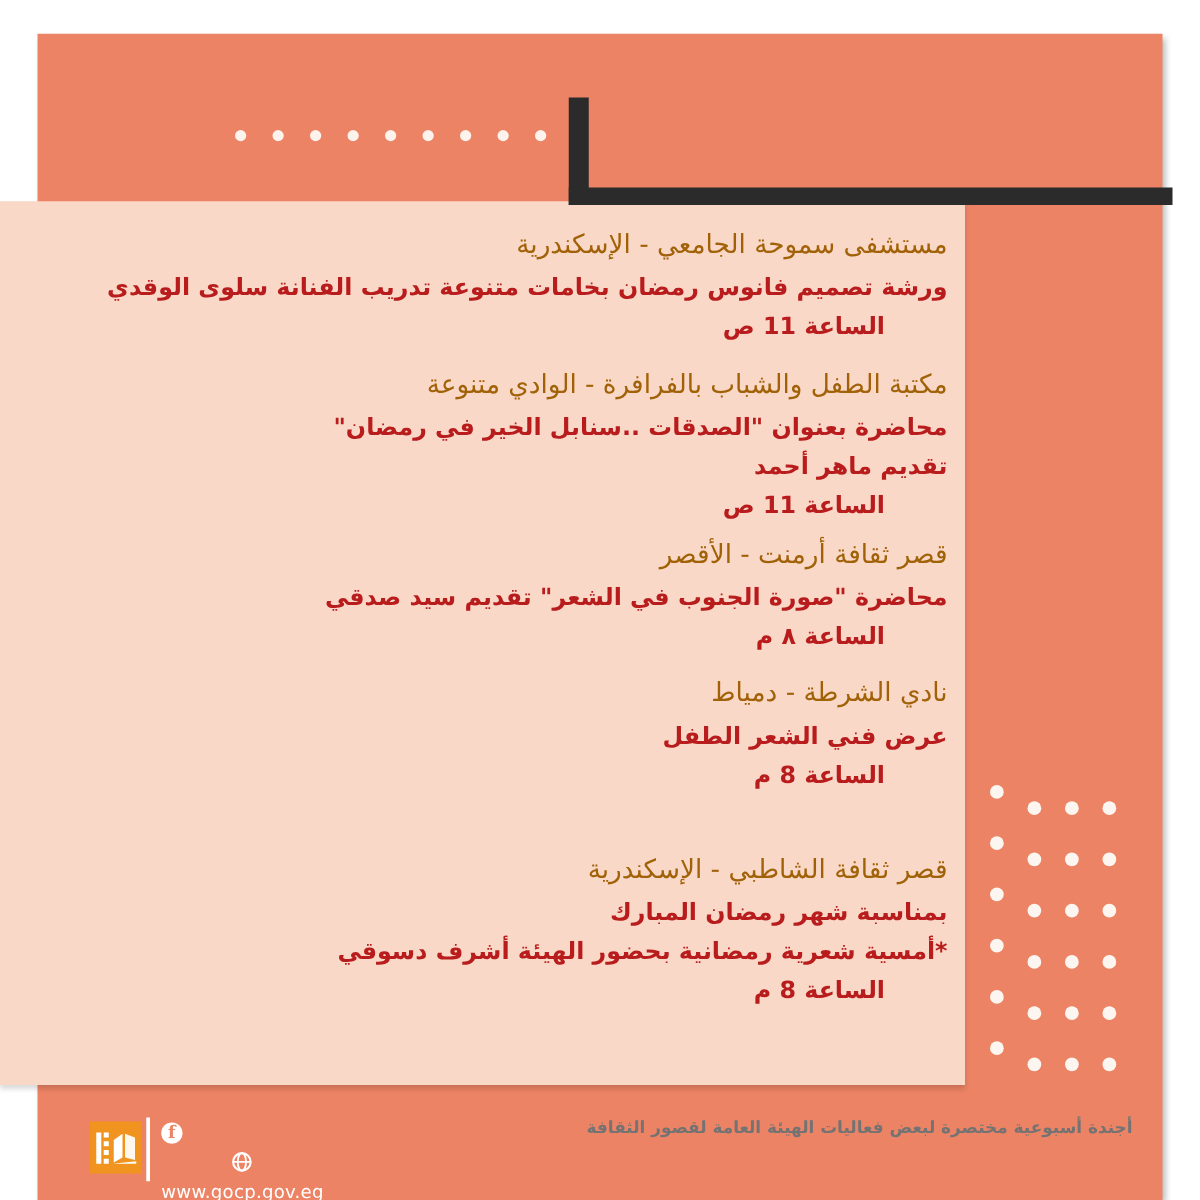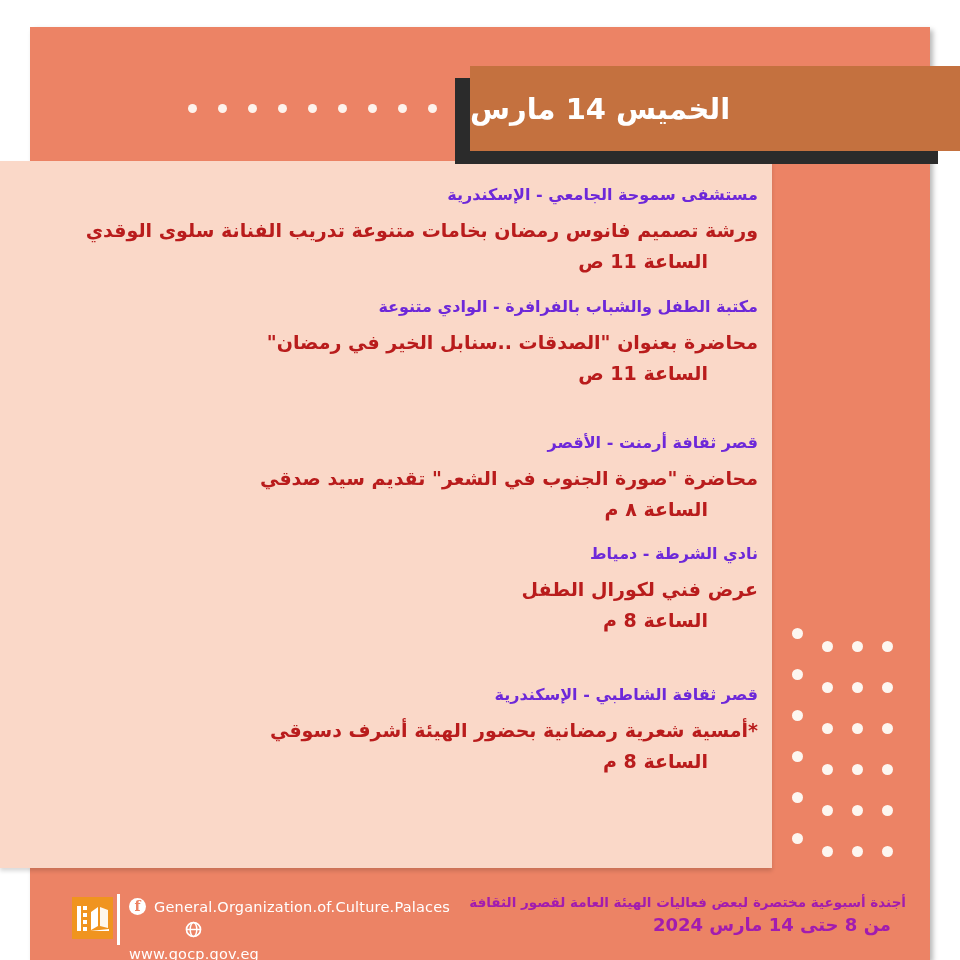--- a/index.html
+++ b/index.html
@@ -28,42 +28,42 @@
     direction:rtl;color:#ffffff;font-weight:bold;font-size:29px;
     padding-right:300px;white-space:nowrap;
   }
   
   .top-dots{position:absolute;left:188px;top:104px;display:flex;gap:21px;}
   .top-dots .dot{width:9px;height:9px;border-radius:50%;background:#FDF3EC;}
   .grid-dots{position:absolute;left:792px;top:628px;width:110px;height:240px;}
   .grid-dots .gdot{position:absolute;width:11px;height:11px;border-radius:50%;background:#FDF6F0;}
   
   .event{position:absolute;right:14px;left:30px;text-align:right;}
-  .venue{margin:0 0 4px 0;font-size:16px;line-height:32px;font-weight:bold;color:#6d28d9;}
+  .venue{margin:0 0 4px 0;font-size:21px;line-height:32px;font-weight:normal;color:#a16207;}
   .line{margin:0;font-size:19px;line-height:31px;font-weight:bold;color:#b91c1c;}
   .time{padding-right:50px;}
   .cols{display:flex;}
   .col1{width:296px;}
   .col2{flex:1;}
   .col2 .time{padding-right:42px;}
   
   .footer-logo{position:absolute;left:72px;top:897px;width:41px;height:42px;}
   .footer-divider{position:absolute;left:117px;top:894px;width:3px;height:51px;background:#ffffff;}
   .social-row{
     position:absolute;left:129px;display:flex;align-items:center;gap:8px;
     color:#ffffff;font-size:14.5px;letter-spacing:.2px;
   }
   .row-fb{top:898px;}
   .row-web{top:921px;flex-direction:column;}
   .fb-icon{
     width:17px;height:17px;border-radius:50%;background:#ffffff;color:#EC8365;
     font-weight:bold;font-size:14px;line-height:17px;text-align:center;
     font-family:"DejaVu Serif",serif;
   }
-  .footer-ar{position:absolute;right:54px;top:892px;direction:rtl;text-align:right;color:#a21caf;}
+  .footer-ar{position:absolute;right:54px;top:892px;direction:rtl;text-align:right;color:#737373;}
   .footer-ar .l1{margin:0;font-size:13.5px;font-weight:bold;line-height:20px;}
   .footer-ar .l2{margin:1px 15px 0 0;font-size:18px;font-weight:bold;line-height:24px;}
 </style>
 </head>
 <body>
 
 <div class="canvas">
 
   <div class="salmon"></div>
 
@@ -71,50 +71,49 @@
 
     <section class="event" style="top:18px">
       <h3 class="venue">مستشفى سموحة الجامعي - الإسكندرية</h3>
       <p class="line">ورشة تصميم فانوس رمضان بخامات متنوعة تدريب الفنانة سلوى الوقدي</p>
       <p class="line time">الساعة 11 ص</p>
     </section>
 
     <section class="event" style="top:130px">
       <h3 class="venue">مكتبة الطفل والشباب بالفرافرة - الوادي متنوعة</h3>
       <p class="line">محاضرة بعنوان "الصدقات ..سنابل الخير في رمضان"</p>
+      <p class="line">تقديم ماهر أحمد</p>
       <p class="line time">الساعة 11 ص</p>
     </section>
 
     <section class="event" style="top:266px">
       <h3 class="venue">قصر ثقافة أرمنت - الأقصر</h3>
       <p class="line">محاضرة "صورة الجنوب في الشعر" تقديم سيد صدقي</p>
       <p class="line time">الساعة ٨ م</p>
     </section>
 
     <section class="event cols" style="top:377px">
       <div class="col col1">
         <h3 class="venue">نادي الشرطة - دمياط</h3>
-        <p class="line">عرض فني لكورال الطفل</p>
+        <p class="line">عرض فني الشعر الطفل</p>
         <p class="line time">الساعة 8 م</p>
       </div>
     </section>
 
     <section class="event" style="top:518px">
       <h3 class="venue">قصر ثقافة الشاطبي - الإسكندرية</h3>
+      <p class="line">بمناسبة شهر رمضان المبارك</p>
       <p class="line">*أمسية شعرية رمضانية بحضور الهيئة أشرف دسوقي</p>
       <p class="line time">الساعة 8 م</p>
     </section>
 
   </div>
 
   <div class="band-shadow-v"></div>
   <div class="band-shadow-h"></div>
-  <div class="band">
-    <span class="band-title">الخميس 14 مارس</span>
-  </div>
 
   <div class="top-dots">
       <div class="dot"></div>
       <div class="dot"></div>
       <div class="dot"></div>
       <div class="dot"></div>
       <div class="dot"></div>
       <div class="dot"></div>
       <div class="dot"></div>
       <div class="dot"></div>
@@ -159,31 +158,29 @@
         <path d="M19 33 L19 15 L26 10 L26 29 Z"></path>
         <path d="M36 31 L36 13 L28 10 L28 29 Z" opacity="0.92"></path>
         <path d="M18 34 L37 32 L37 34 Z"></path>
       </g>
     </svg>
   </div>
   <div class="footer-divider"></div>
 
   <div class="social-row row-fb">
     <span class="fb-icon">f</span>
-    <span>General.Organization.of.Culture.Palaces</span>
   </div>
   <div class="social-row row-web">
     <span style="display:flex">
       <svg width="17" height="17" viewBox="0 0 16 16" xmlns="http://www.w3.org/2000/svg">
         <circle cx="8" cy="8" r="6.6" fill="none" stroke="#ffffff" stroke-width="1.6"></circle>
         <line x1="1.5" y1="8" x2="14.5" y2="8" stroke="#ffffff" stroke-width="1.4"></line>
         <ellipse cx="8" cy="8" rx="3.1" ry="6.6" fill="none" stroke="#ffffff" stroke-width="1.4"></ellipse>
       </svg>
     </span>
     <span>www.gocp.gov.eg</span>
   </div>
 
   <div class="footer-ar">
     <p class="l1">أجندة أسبوعية مختصرة لبعض فعاليات الهيئة العامة لقصور الثقافة</p>
-    <p class="l2">من 8 حتى 14 مارس 2024</p>
   </div>
 
 </div>
 
 </body></html>

